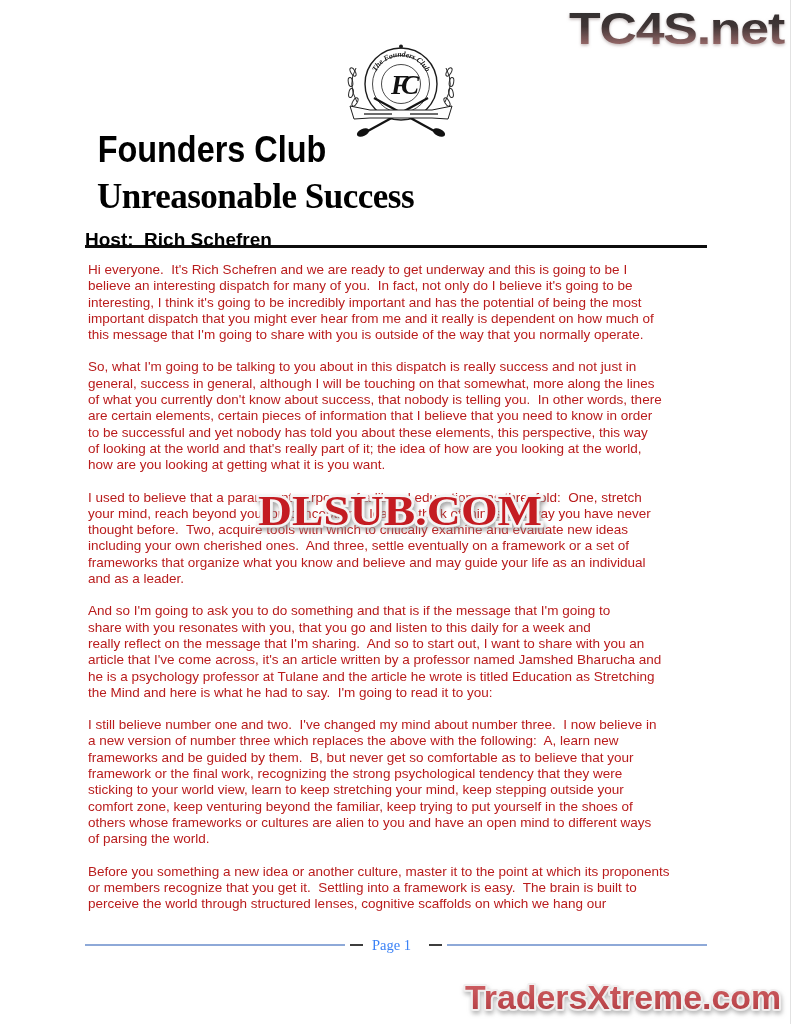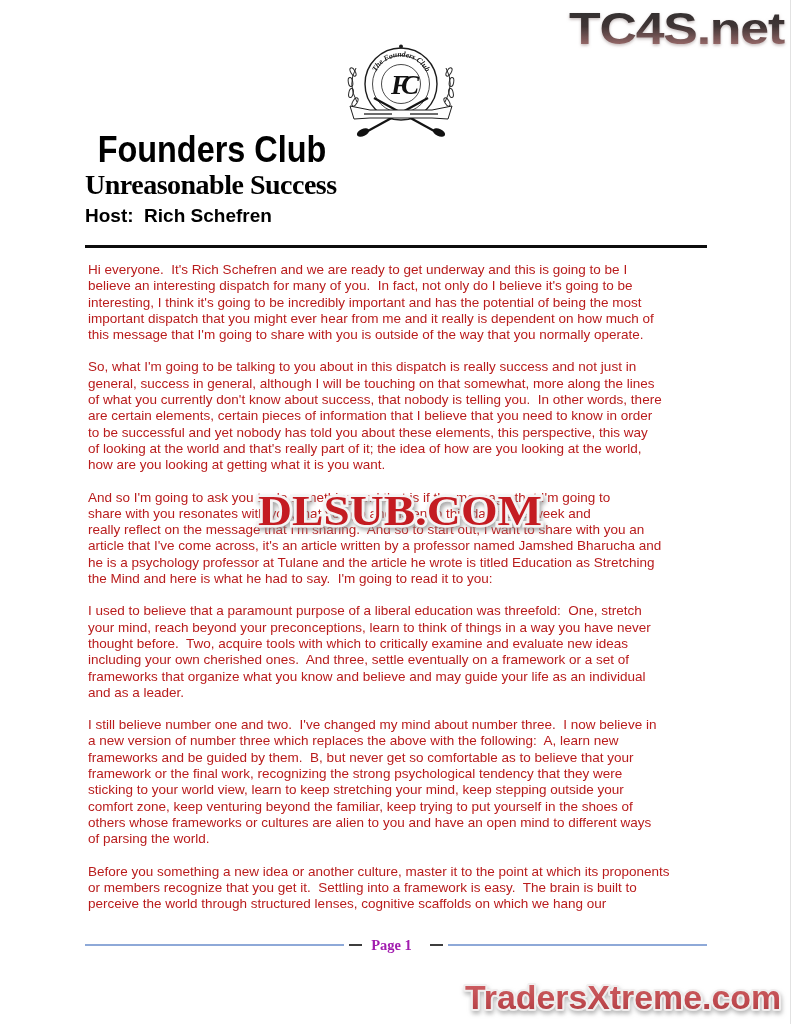--- a/index.html
+++ b/index.html
@@ -18,22 +18,22 @@
   .crest{position:absolute;top:40px;left:342px;width:118px;height:100px;}
 
   
   .head-wrap{position:absolute;left:85px;top:134px;width:620px;text-align:left;color:#000;}
   .h-title{
     font-family:"Liberation Sans",sans-serif;font-weight:700;font-size:36px;line-height:32px;
     letter-spacing:0px;display:inline-block;transform:scaleX(0.9);transform-origin:center;
     margin:0;white-space:pre;
   }
   .h-subtitle{
-    font-family:"Liberation Serif","DejaVu Serif",serif;font-weight:700;font-size:28px;line-height:38px;
-    letter-spacing:-0.5px;margin:0;white-space:pre;
+    font-family:"Liberation Serif","DejaVu Serif",serif;font-weight:700;font-size:35px;line-height:38px;
+    letter-spacing:-0.5px;margin:12px;white-space:pre;
   }
   .h-host{
     font-family:"Liberation Sans",sans-serif;font-weight:700;font-size:19px;line-height:24px;
     margin:0;white-space:pre;
   }
   .head-rule{position:absolute;left:85px;top:245px;width:622px;height:3px;background:#0d0d0d;}
 
   
   .doc-body{position:absolute;left:88px;top:262px;width:630px;color:#b91c1c;
     font-size:13.5px;line-height:16.3px;}
@@ -42,22 +42,22 @@
   
   .watermark{position:absolute;left:248px;top:484px;width:304px;height:56px;}
 
   
   .footer{position:absolute;left:85px;top:935px;width:622px;height:20px;
     display:flex;align-items:center;}
   .f-line{flex:1;height:2px;background:#8ea9d8;}
   .f-dash{width:13px;height:2px;background:#3d3d3d;}
   .f-dash.left{margin-left:5px;}
   .f-dash.right{margin-right:5px;}
-  .f-label{font-family:"Liberation Serif","DejaVu Serif",serif;font-size:14.5px;color:#a21caf;
-    margin:0 18px 0 9px;white-space:pre;font-weight:bold;}
+  .f-label{font-family:"Liberation Serif","DejaVu Serif",serif;font-size:14.5px;color:#3b82f6;
+    margin:0 18px 0 9px;white-space:pre;}
 
   
   .traders{position:absolute;left:456px;top:974px;width:335px;height:48px;}
 </style>
 </head>
 <body>
 
 <div id="page">
 
   <svg class="tc4s" viewBox="0 0 235 58">
@@ -133,32 +133,32 @@
 interesting, I think it's going to be incredibly important and has the potential of being the most
 important dispatch that you might ever hear from me and it really is dependent on how much of
 this message that I'm going to share with you is outside of the way that you normally operate.</p>
     <p class="para">So, what I'm going to be talking to you about in this dispatch is really success and not just in
 general, success in general, although I will be touching on that somewhat, more along the lines
 of what you currently don't know about success, that nobody is telling you.  In other words, there
 are certain elements, certain pieces of information that I believe that you need to know in order
 to be successful and yet nobody has told you about these elements, this perspective, this way
 of looking at the world and that's really part of it; the idea of how are you looking at the world,
 how are you looking at getting what it is you want.</p>
+    <p class="para">I used to believe that a paramount purpose of a liberal education was threefold:  One, stretch
+your mind, reach beyond your preconceptions, learn to think of things in a way you have never
+thought before.  Two, acquire tools with which to critically examine and evaluate new ideas
+including your own cherished ones.  And three, settle eventually on a framework or a set of
+frameworks that organize what you know and believe and may guide your life as an individual
+and as a leader.</p>
     <p class="para">And so I'm going to ask you to do something and that is if the message that I'm going to
 share with you resonates with you, that you go and listen to this daily for a week and
 really reflect on the message that I'm sharing.  And so to start out, I want to share with you an
 article that I've come across, it's an article written by a professor named Jamshed Bharucha and
 he is a psychology professor at Tulane and the article he wrote is titled Education as Stretching
 the Mind and here is what he had to say.  I'm going to read it to you:</p>
-    <p class="para">I used to believe that a paramount purpose of a liberal education was threefold:  One, stretch
-your mind, reach beyond your preconceptions, learn to think of things in a way you have never
-thought before.  Two, acquire tools with which to critically examine and evaluate new ideas
-including your own cherished ones.  And three, settle eventually on a framework or a set of
-frameworks that organize what you know and believe and may guide your life as an individual
-and as a leader.</p>
     <p class="para">I still believe number one and two.  I've changed my mind about number three.  I now believe in
 a new version of number three which replaces the above with the following:  A, learn new
 frameworks and be guided by them.  B, but never get so comfortable as to believe that your
 framework or the final work, recognizing the strong psychological tendency that they were
 sticking to your world view, learn to keep stretching your mind, keep stepping outside your
 comfort zone, keep venturing beyond the familiar, keep trying to put yourself in the shoes of
 others whose frameworks or cultures are alien to you and have an open mind to different ways
 of parsing the world.</p>
     <p class="para">Before you something a new idea or another culture, master it to the point at which its proponents
 or members recognize that you get it.  Settling into a framework is easy.  The brain is built to

